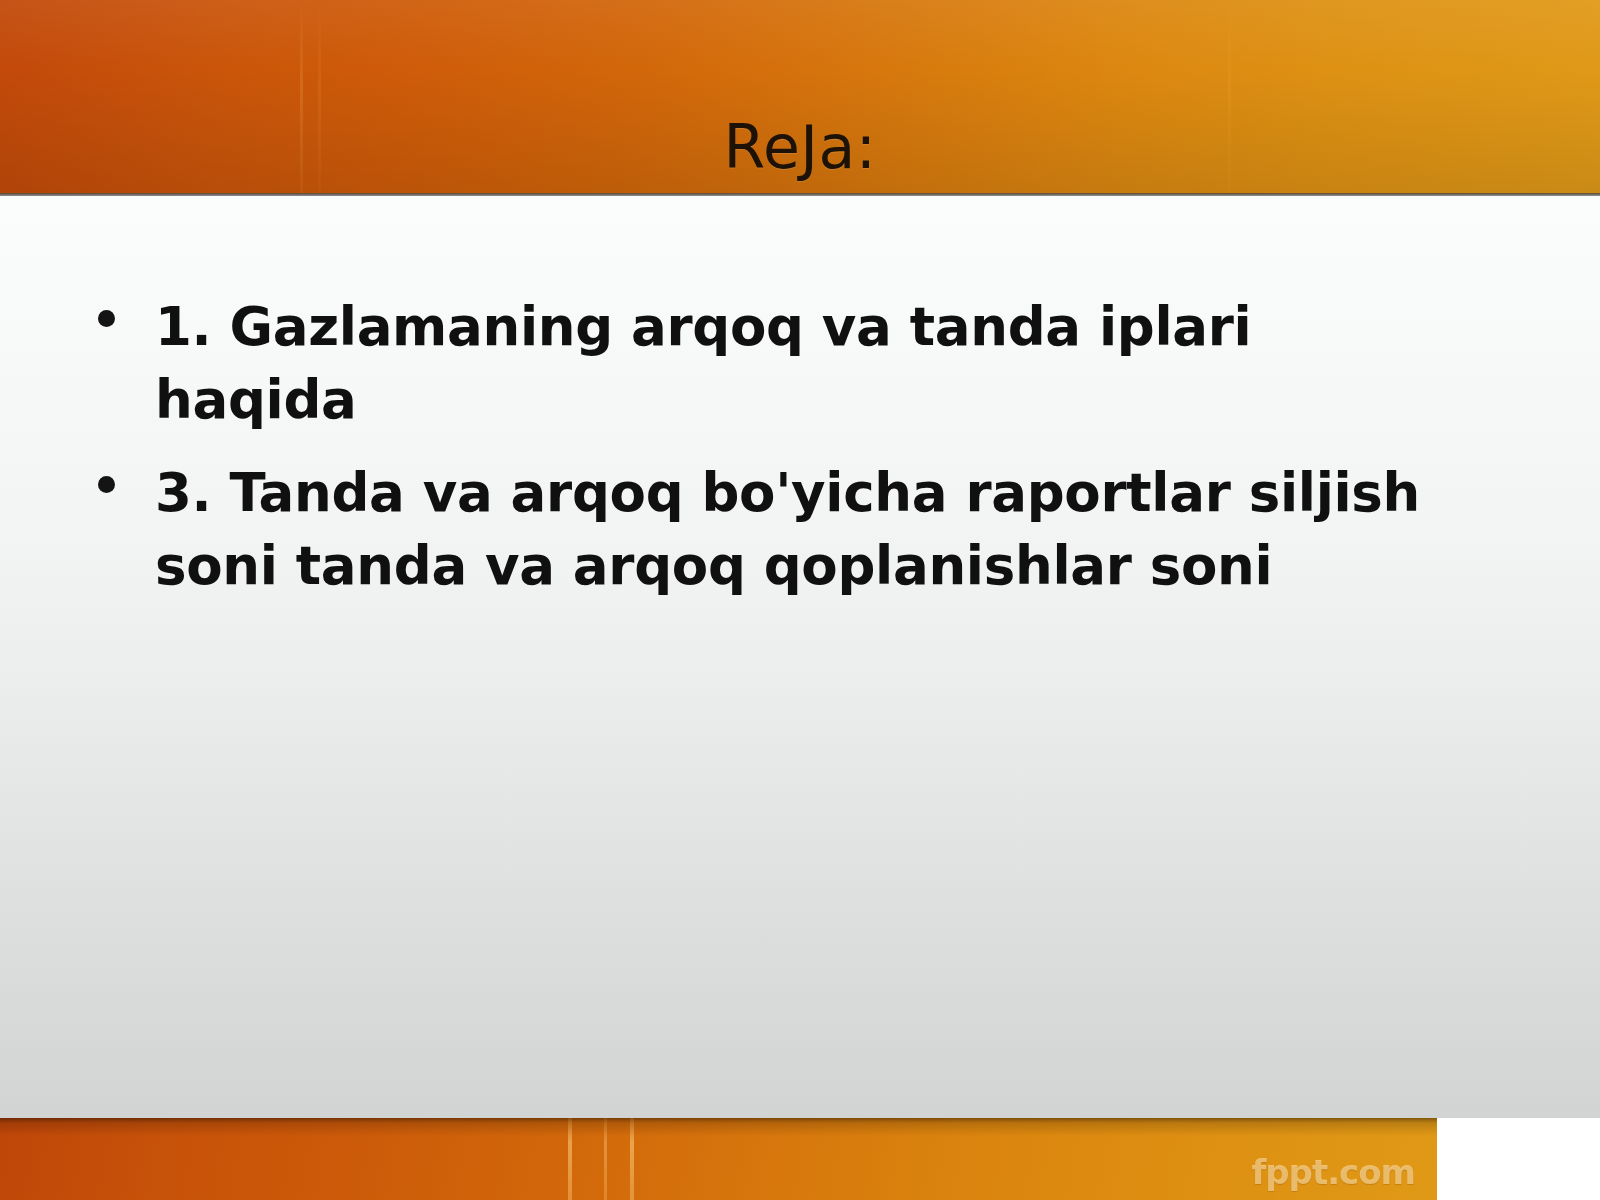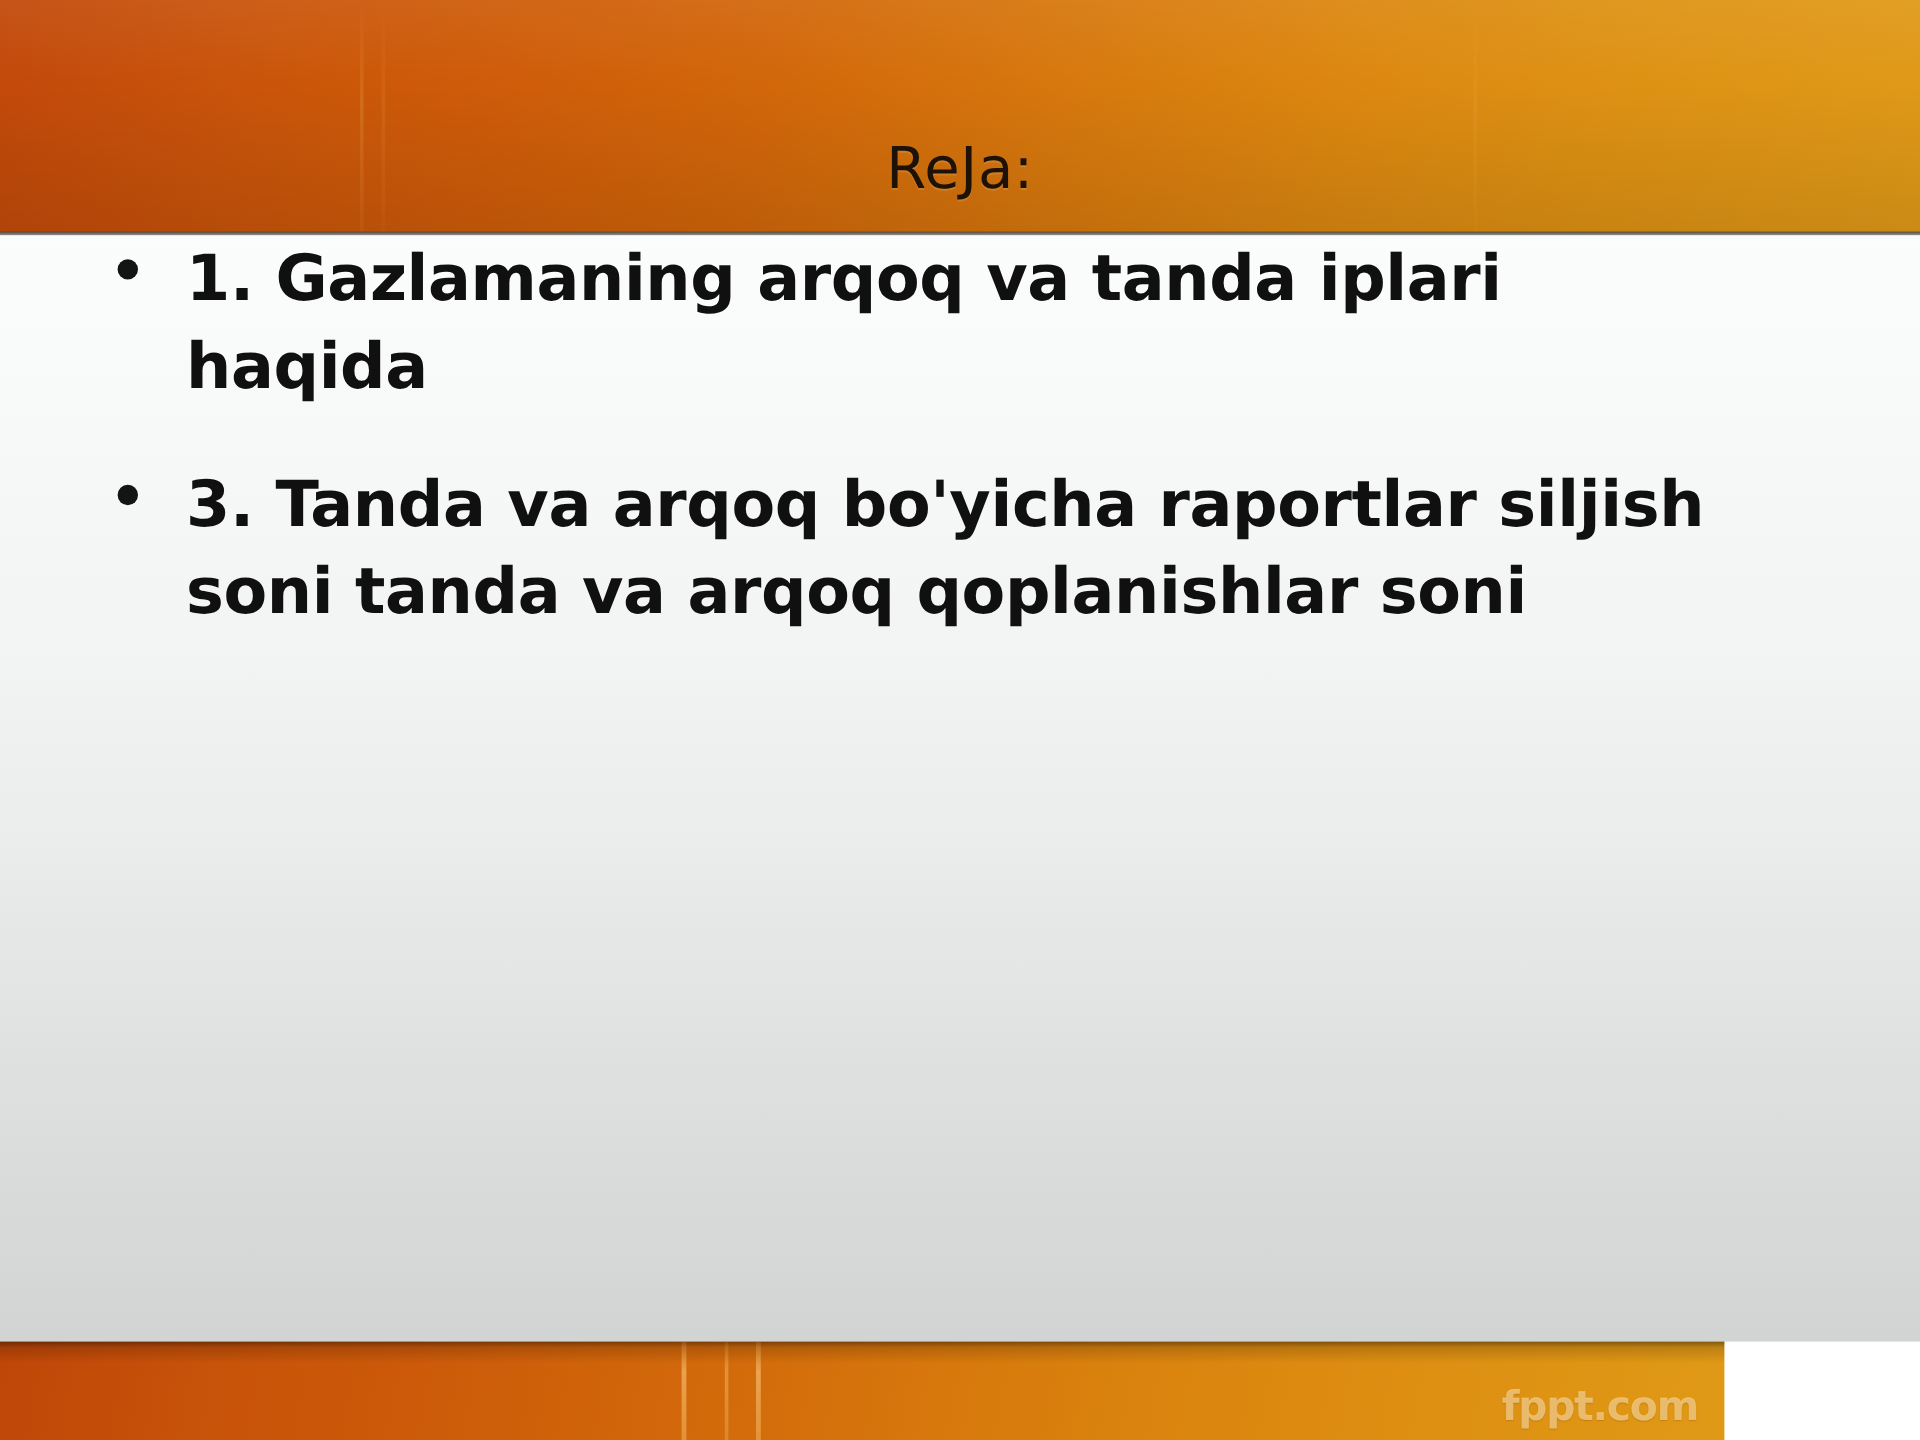--- a/index.html
+++ b/index.html
@@ -71,21 +71,21 @@
     opacity: 0.95;
   }
 
   .slide-title {
     position: absolute;
     left: 0;
     top: 117px;
     width: 1600px;
     text-align: center;
     font-family: "DejaVu Sans", sans-serif;
-    font-size: 48px;
+    font-size: 60px;
     font-weight: 400;
     letter-spacing: 0.5px;
     color: #1d1205;
     line-height: 1.0;
     text-shadow: 0 1px 0 rgba(255,255,255,0.12);
   }
 
   
   .content-area {
     position: absolute;
@@ -135,27 +135,27 @@
     height: 17px;
     border-radius: 50%;
     background: #141414;
   }
 
   .bullet-text {
     display: block;
   }
 
   
-  .item-1 { }
+  .item-1 { margin-top: 94px; }
   .item-1 .bullet-dot { top: 20px; }
 
   .item-2 { margin-top: 42px; }
   .item-2 .bullet-dot { top: 20px; }
 
-  .item-3 { margin-top: 42px; }
+  .item-3 { margin-top: 20px; }
   .item-3 .bullet-dot { top: 20px; }
 
   
   .footer-band {
     position: absolute;
     left: 0;
     top: 1118px;
     width: 1437px;
     height: 82px;
     background:

